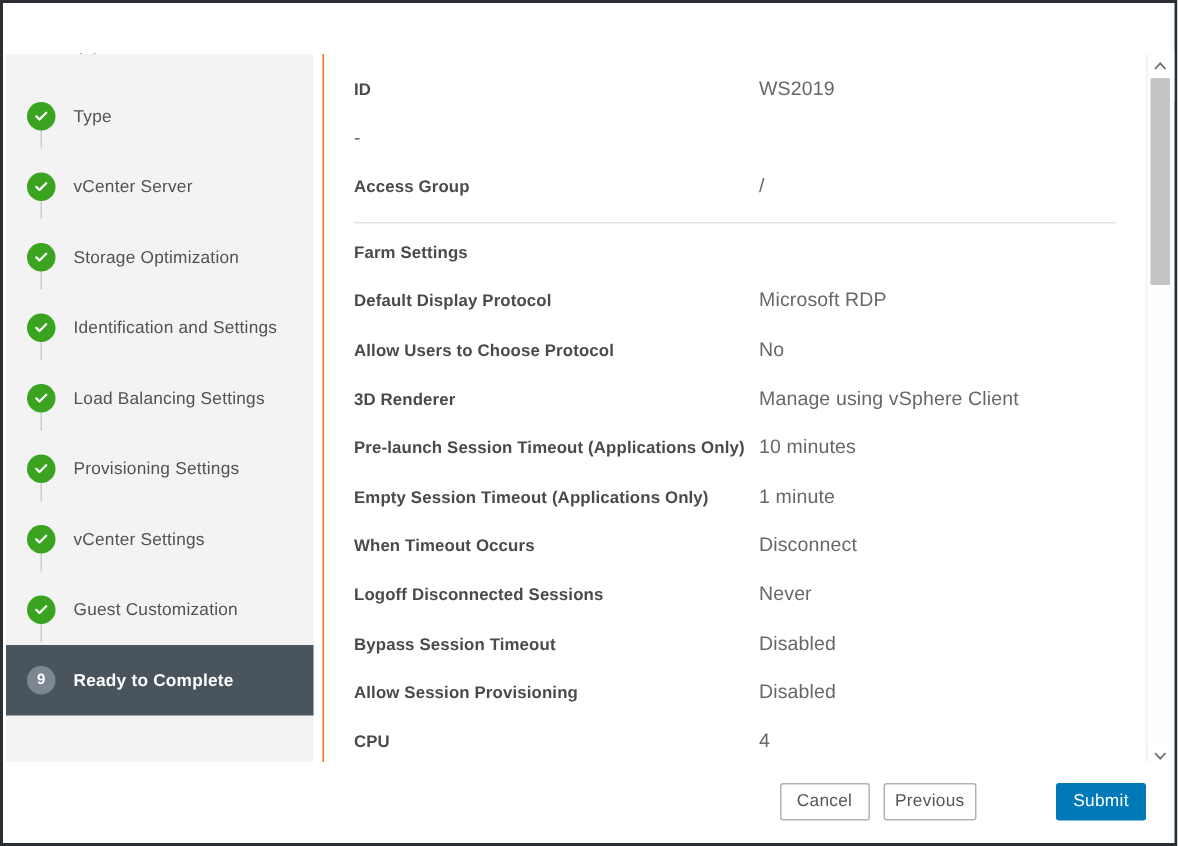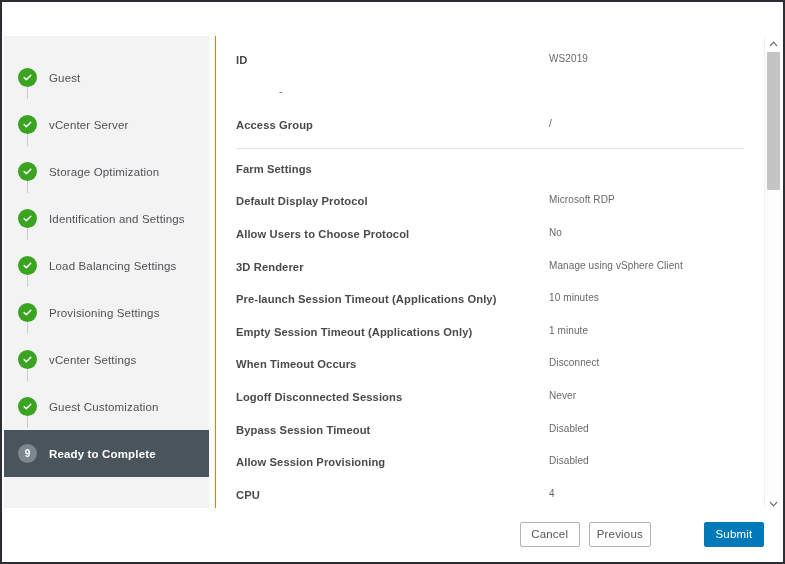--- a/index.html
+++ b/index.html
@@ -137,26 +137,25 @@
     width: 270px;
     flex: 0 0 270px;
     font-size: 11.2px;
     color: #4a4a4a;
     font-weight: 700;
     letter-spacing: .1px;
     line-height: 15px;
     padding-top: 9px;
   }
   .row .val {
-    font-size: 10px;
+    font-size: 13px;
     color: #65686b;
     letter-spacing: .1px;
     line-height: 15px;
     padding-top: 7px;
-    margin-left: 43px;
   }
   .row.section .key {
     font-weight: 700;
     color: #4a4a4a;
   }
 
   .divider {
     height: 1px;
     background: #e4e4e4;
     margin: 6px 20px 4px 20px;
@@ -249,21 +248,21 @@
 
   <div class="body-area">
 
     <div class="sidebar" id="sidebar">
         <div class="step">
           <div class="marker">
             <svg width="11" height="11" viewBox="0 0 11 11">
               <path d="M2.2 5.6 L4.3 7.7 L8.8 3.2" fill="none" stroke="#ffffff" stroke-width="1.5" stroke-linecap="round" stroke-linejoin="round"></path>
             </svg>
           </div>
-          <span class="label">Guest</span>
+          <span class="label">Type</span>
         </div>
         <div class="connector" style="top: 36px; height: 27px;"></div>
         <div class="step">
           <div class="marker">
             <svg width="11" height="11" viewBox="0 0 11 11">
               <path d="M2.2 5.6 L4.3 7.7 L8.8 3.2" fill="none" stroke="#ffffff" stroke-width="1.5" stroke-linecap="round" stroke-linejoin="round"></path>
             </svg>
           </div>
           <span class="label">vCenter Server</span>
         </div>

